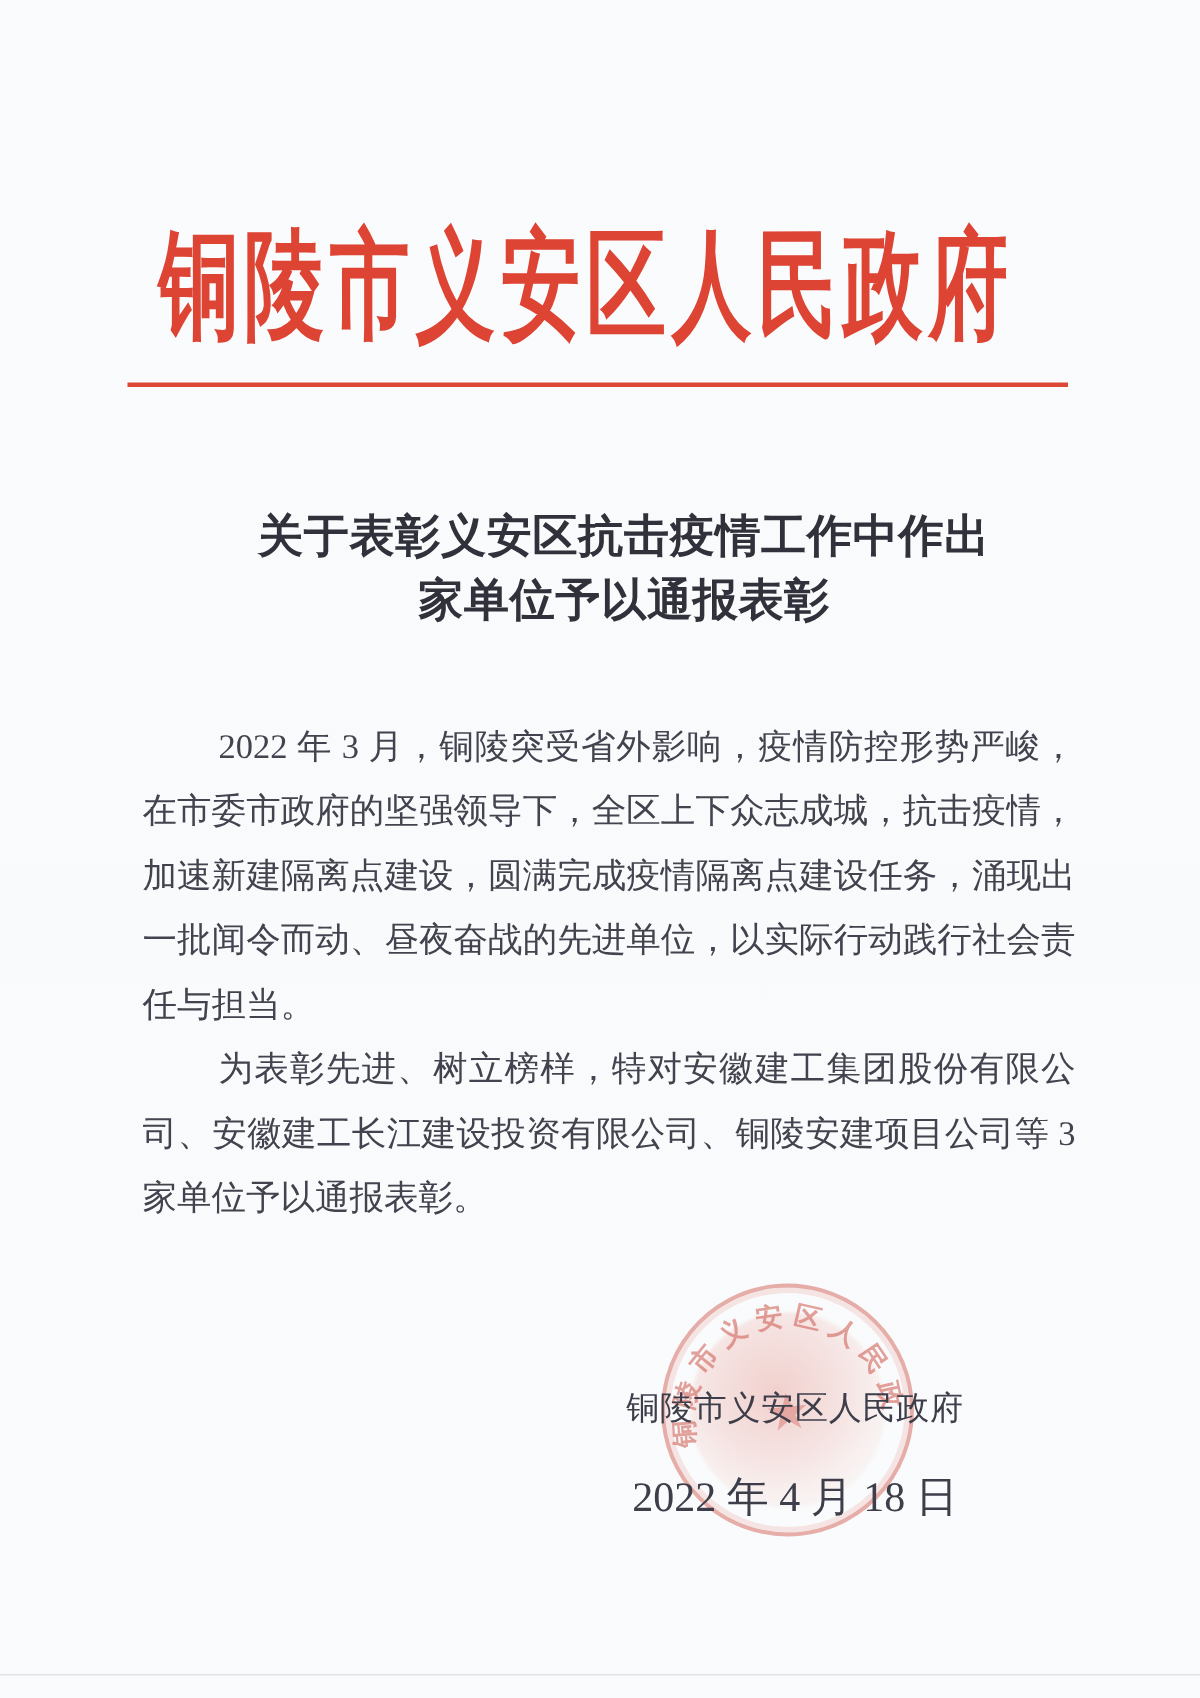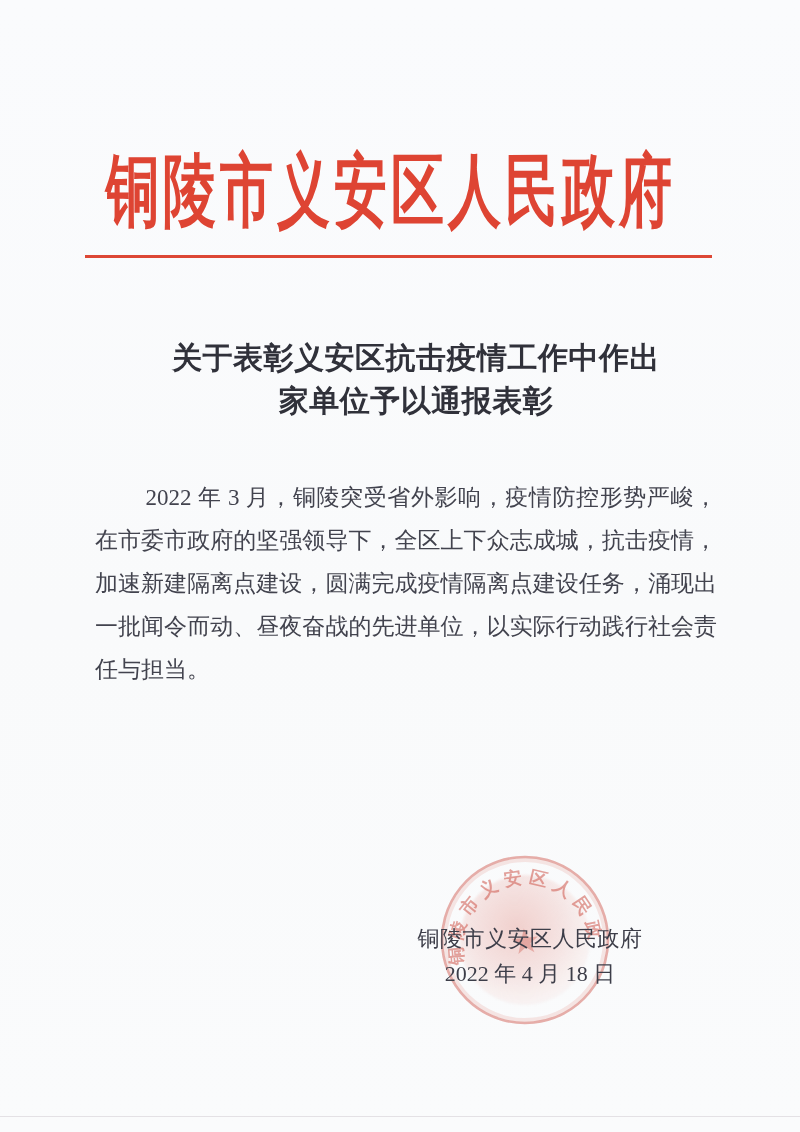--- a/index.html
+++ b/index.html
@@ -69,21 +69,21 @@
   .signoff {
     position: absolute;
     top: 927px;
     left: 370px;
     width: 320px;
     text-align: center;
     color: #3d3e49;
     z-index: 3;
   }
   .signoff .org { font-size: 22px; line-height: 24px; letter-spacing: 0.5px; }
-  .signoff .date { font-size: 22px; line-height: 24px; margin-top: 11px; }
+  .signoff .date { font-size: 28px; line-height: 24px; margin-top: 36px; }
   
   .seal {
     position: absolute;
     left: 438px;
     top: 853px;
     width: 174px;
     height: 174px;
     z-index: 2;
     transform: rotate(-6deg);
   }
@@ -115,20 +115,21 @@
 
   <div class="red-rule"></div>
 
   <div class="doc-title">
     <div>关于表彰义安区抗击疫情工作中作出</div>
     <div>家单位予以通报表彰</div>
   </div>
 
   <div class="doc-body">
     <p>2022 年 3 月，铜陵突受省外影响，疫情防控形势严峻，在市委市政府的坚强领导下，全区上下众志成城，抗击疫情，加速新建隔离点建设，圆满完成疫情隔离点建设任务，涌现出一批闻令而动、昼夜奋战的先进单位，以实际行动践行社会责任与担当。</p>
+    <p>为表彰先进、树立榜样，特对安徽建工集团股份有限公司、安徽建工长江建设投资有限公司、铜陵安建项目公司等 3 家单位予以通报表彰。</p>
   </div>
 
   <div class="seal">
     <div class="blob"></div>
     <svg width="174" height="174" viewBox="0 0 174 174">
       <defs>
         <path id="sealArc" d="M 24.6,108.7 A 64,64 0 1 1 149.4,108.7" fill="none"></path>
       </defs>
       <circle cx="87" cy="87" r="83" fill="none" stroke="rgba(210,95,85,0.50)" stroke-width="2.6"></circle>
       <circle cx="87" cy="87" r="80" fill="none" stroke="rgba(225,140,130,0.20)" stroke-width="4"></circle>

